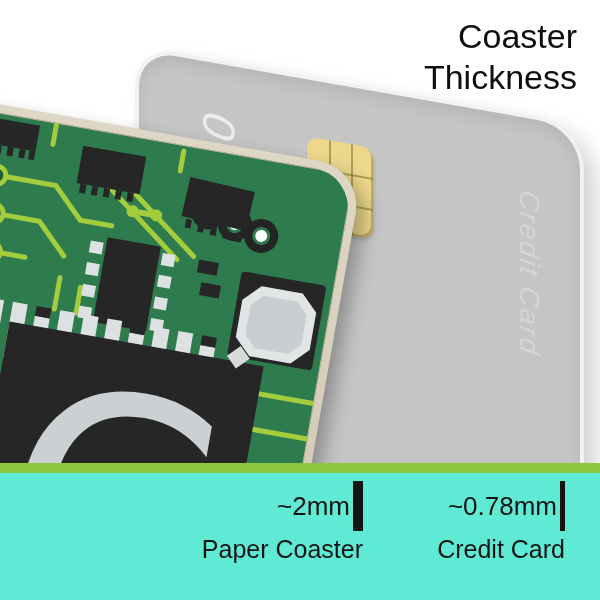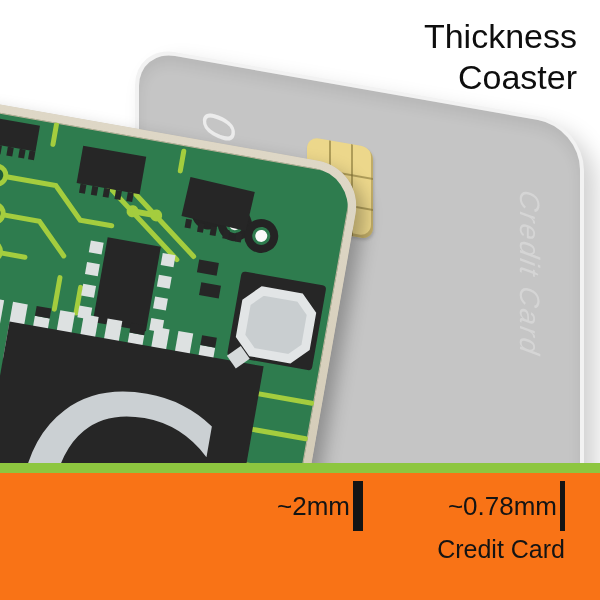--- a/index.html
+++ b/index.html
@@ -43,21 +43,21 @@
   .coaster{
     position:absolute;left:-60px;top:94px;width:430px;height:520px;z-index:2;
     border-radius:46px;overflow:hidden;background:#d5cdba;
     transform:rotate(10deg);transform-origin:0 0;
     box-shadow:10px 8px 18px rgba(0,0,0,.28);
   }
   .coaster svg{display:block;}
   .big-c{font-family:"DejaVu Sans",sans-serif;}
   
   .divider{position:absolute;left:0;top:463px;width:600px;height:10px;background:#8dc63f;z-index:5;}
-  .bottom-panel{position:absolute;left:0;top:473px;width:600px;height:127px;background:#f97316;z-index:5;}
+  .bottom-panel{position:absolute;left:0;top:473px;width:600px;height:127px;background:#5eead4;z-index:5;}
   .measure{position:absolute;top:8px;display:flex;flex-direction:column;align-items:flex-end;}
   .measure-coaster{right:237px;}
   .measure-card{right:35px;}
   .m-row{display:flex;align-items:center;gap:3px;}
   .m-value{font-size:26px;color:#141414;}
   .m-bar{height:50px;background:#141414;}
   .m-bar-thick{width:10px;}
   .m-bar-thin{width:5px;}
   .m-label{font-size:25px;margin-top:4px;color:#141414;white-space:nowrap;}
 </style>
@@ -233,31 +233,32 @@
             <rect x="312" y="446" width="6" height="10" fill="#fafafa"></rect>
           <rect x="328" y="446" width="6" height="10" fill="#fafafa"></rect>
             <rect x="344" y="446" width="6" height="10" fill="#fafafa"></rect>
           <rect x="360" y="446" width="6" height="10" fill="#fafafa"></rect>
         </g>
       </g>
     </svg>
   </div>
 
   <div class="title">
+    <div>Coaster</div>
     <div>Thickness</div>
-    <div>Coaster</div>
   </div>
 
   <div class="divider"></div>
   <div class="bottom-panel">
     <div class="measure measure-coaster">
       <div class="m-row">
         <span class="m-value">~2mm</span>
         <span class="m-bar m-bar-thick"></span>
       </div>
+      <span class="m-label">Paper Coaster</span>
     </div>
     <div class="measure measure-card">
       <div class="m-row">
         <span class="m-value">~0.78mm</span>
         <span class="m-bar m-bar-thin"></span>
       </div>
       <span class="m-label">Credit Card</span>
     </div>
   </div>
 

